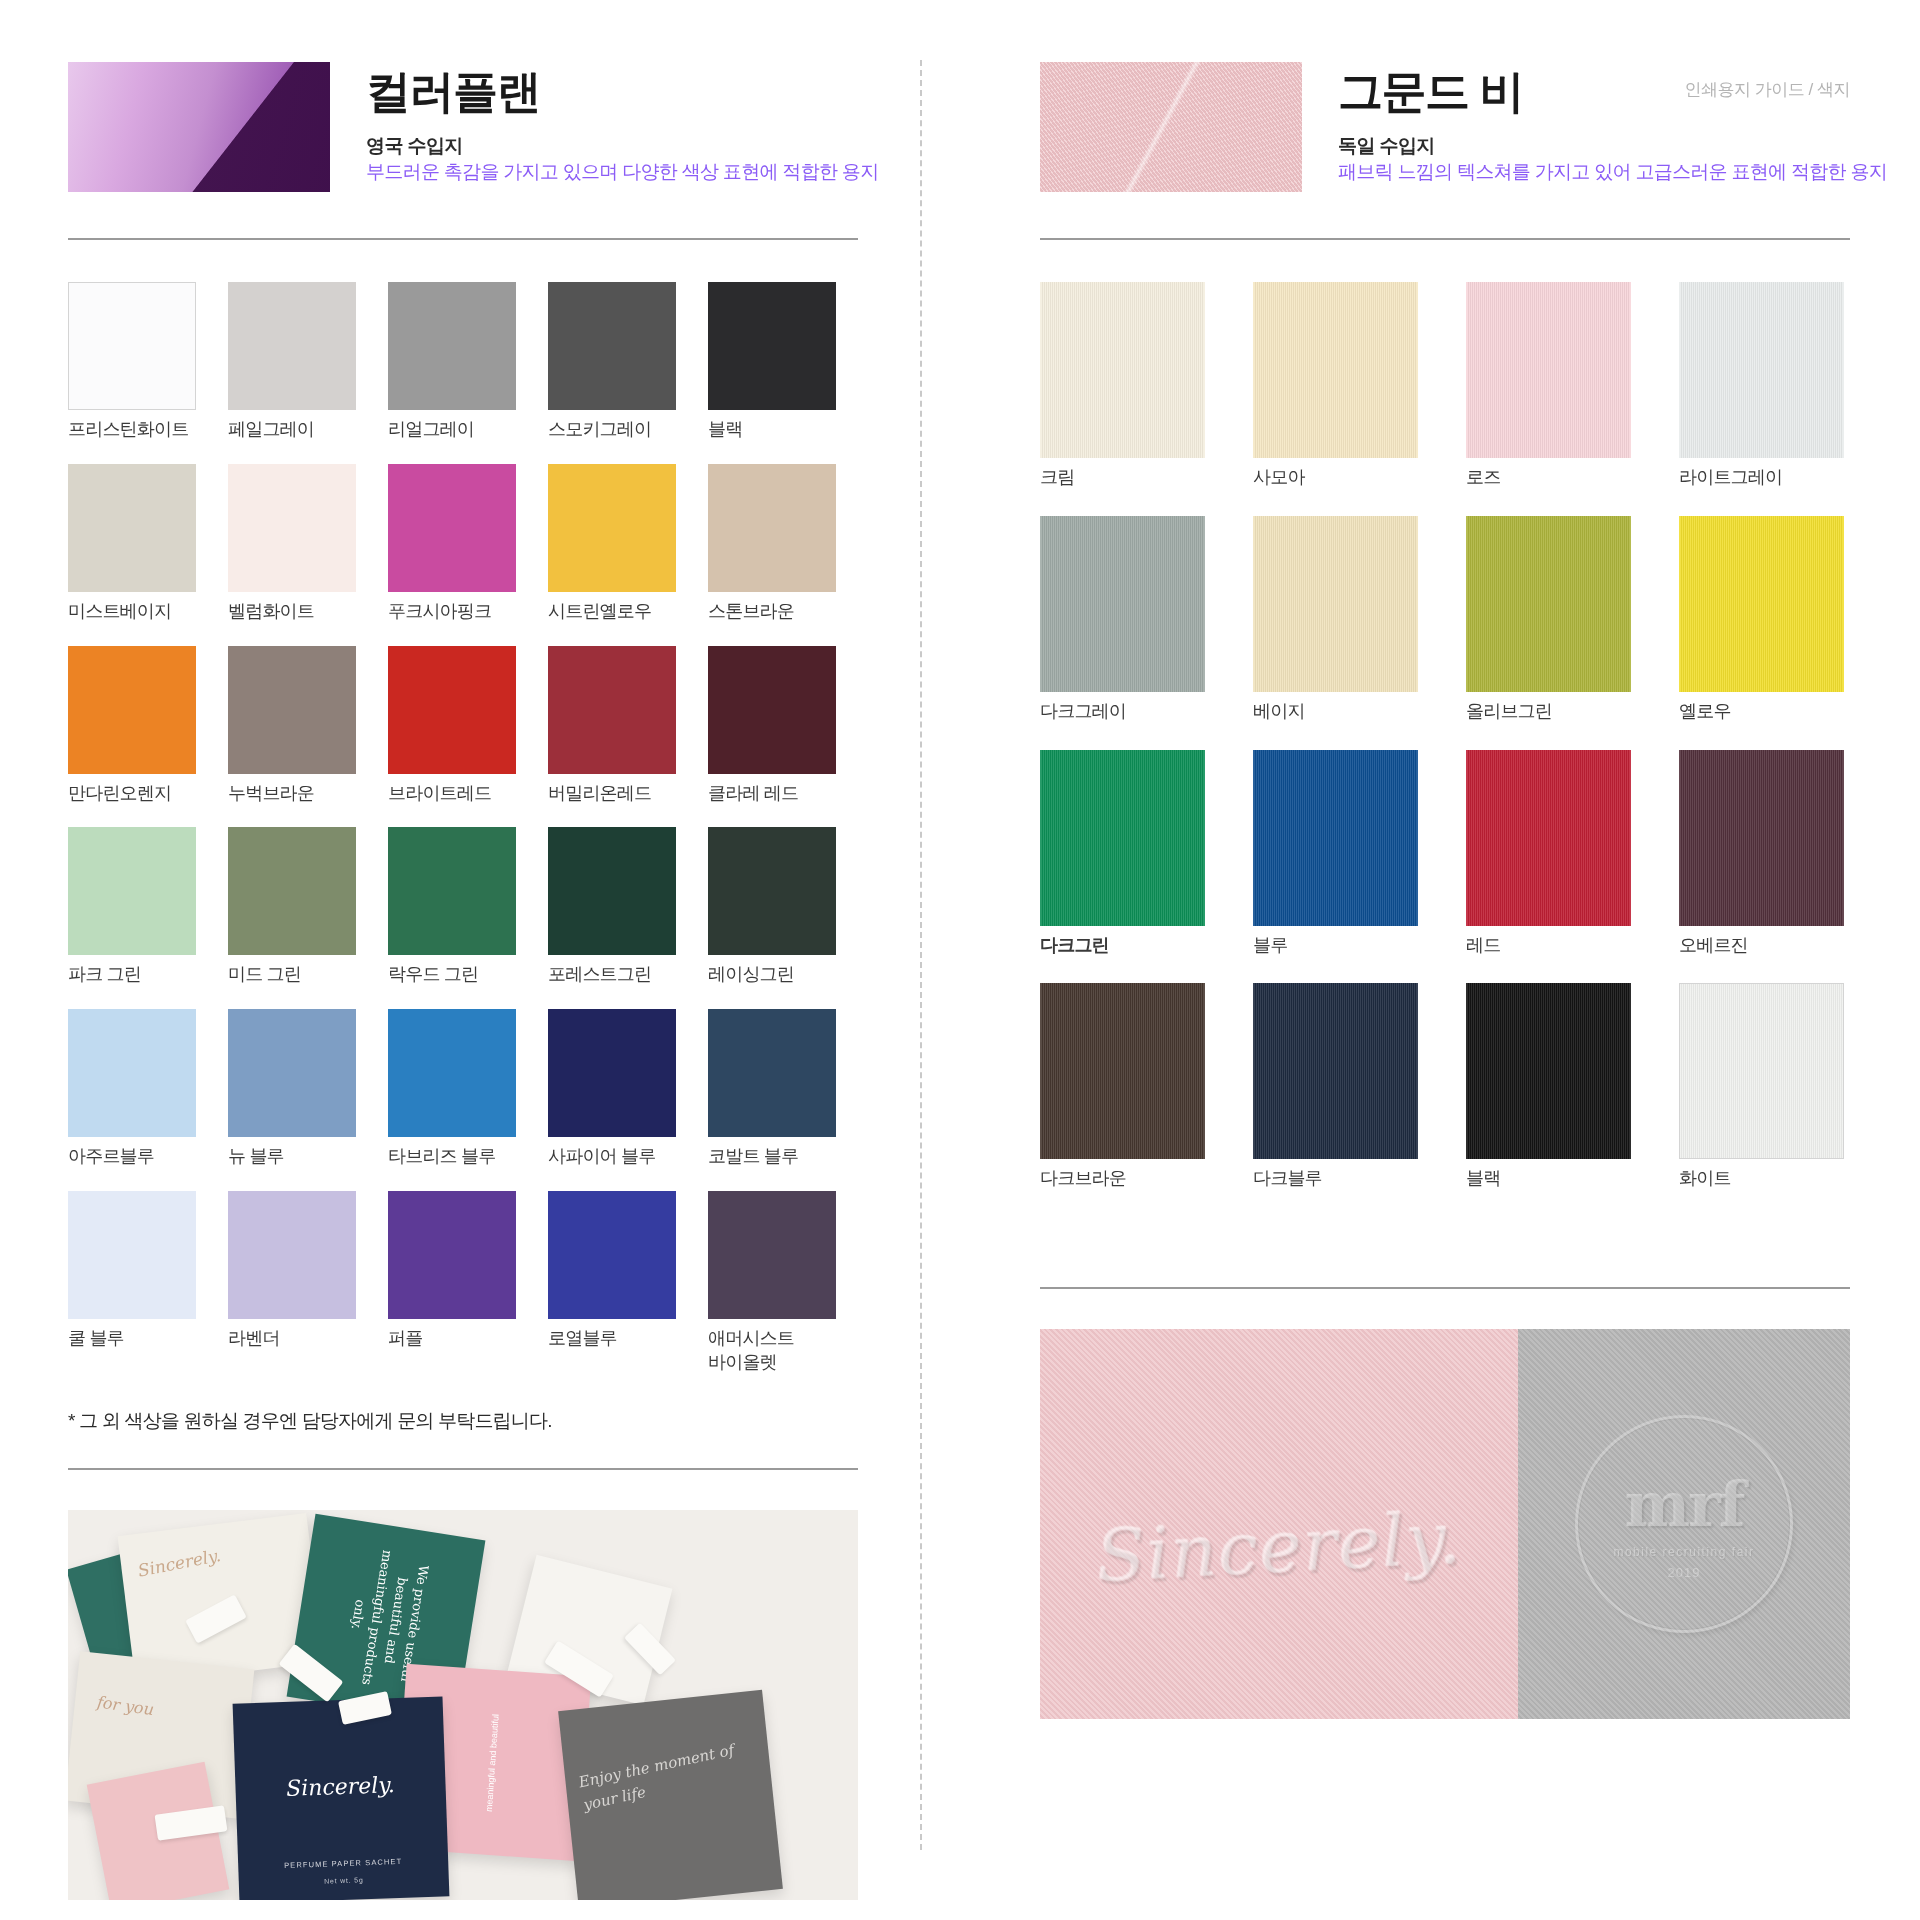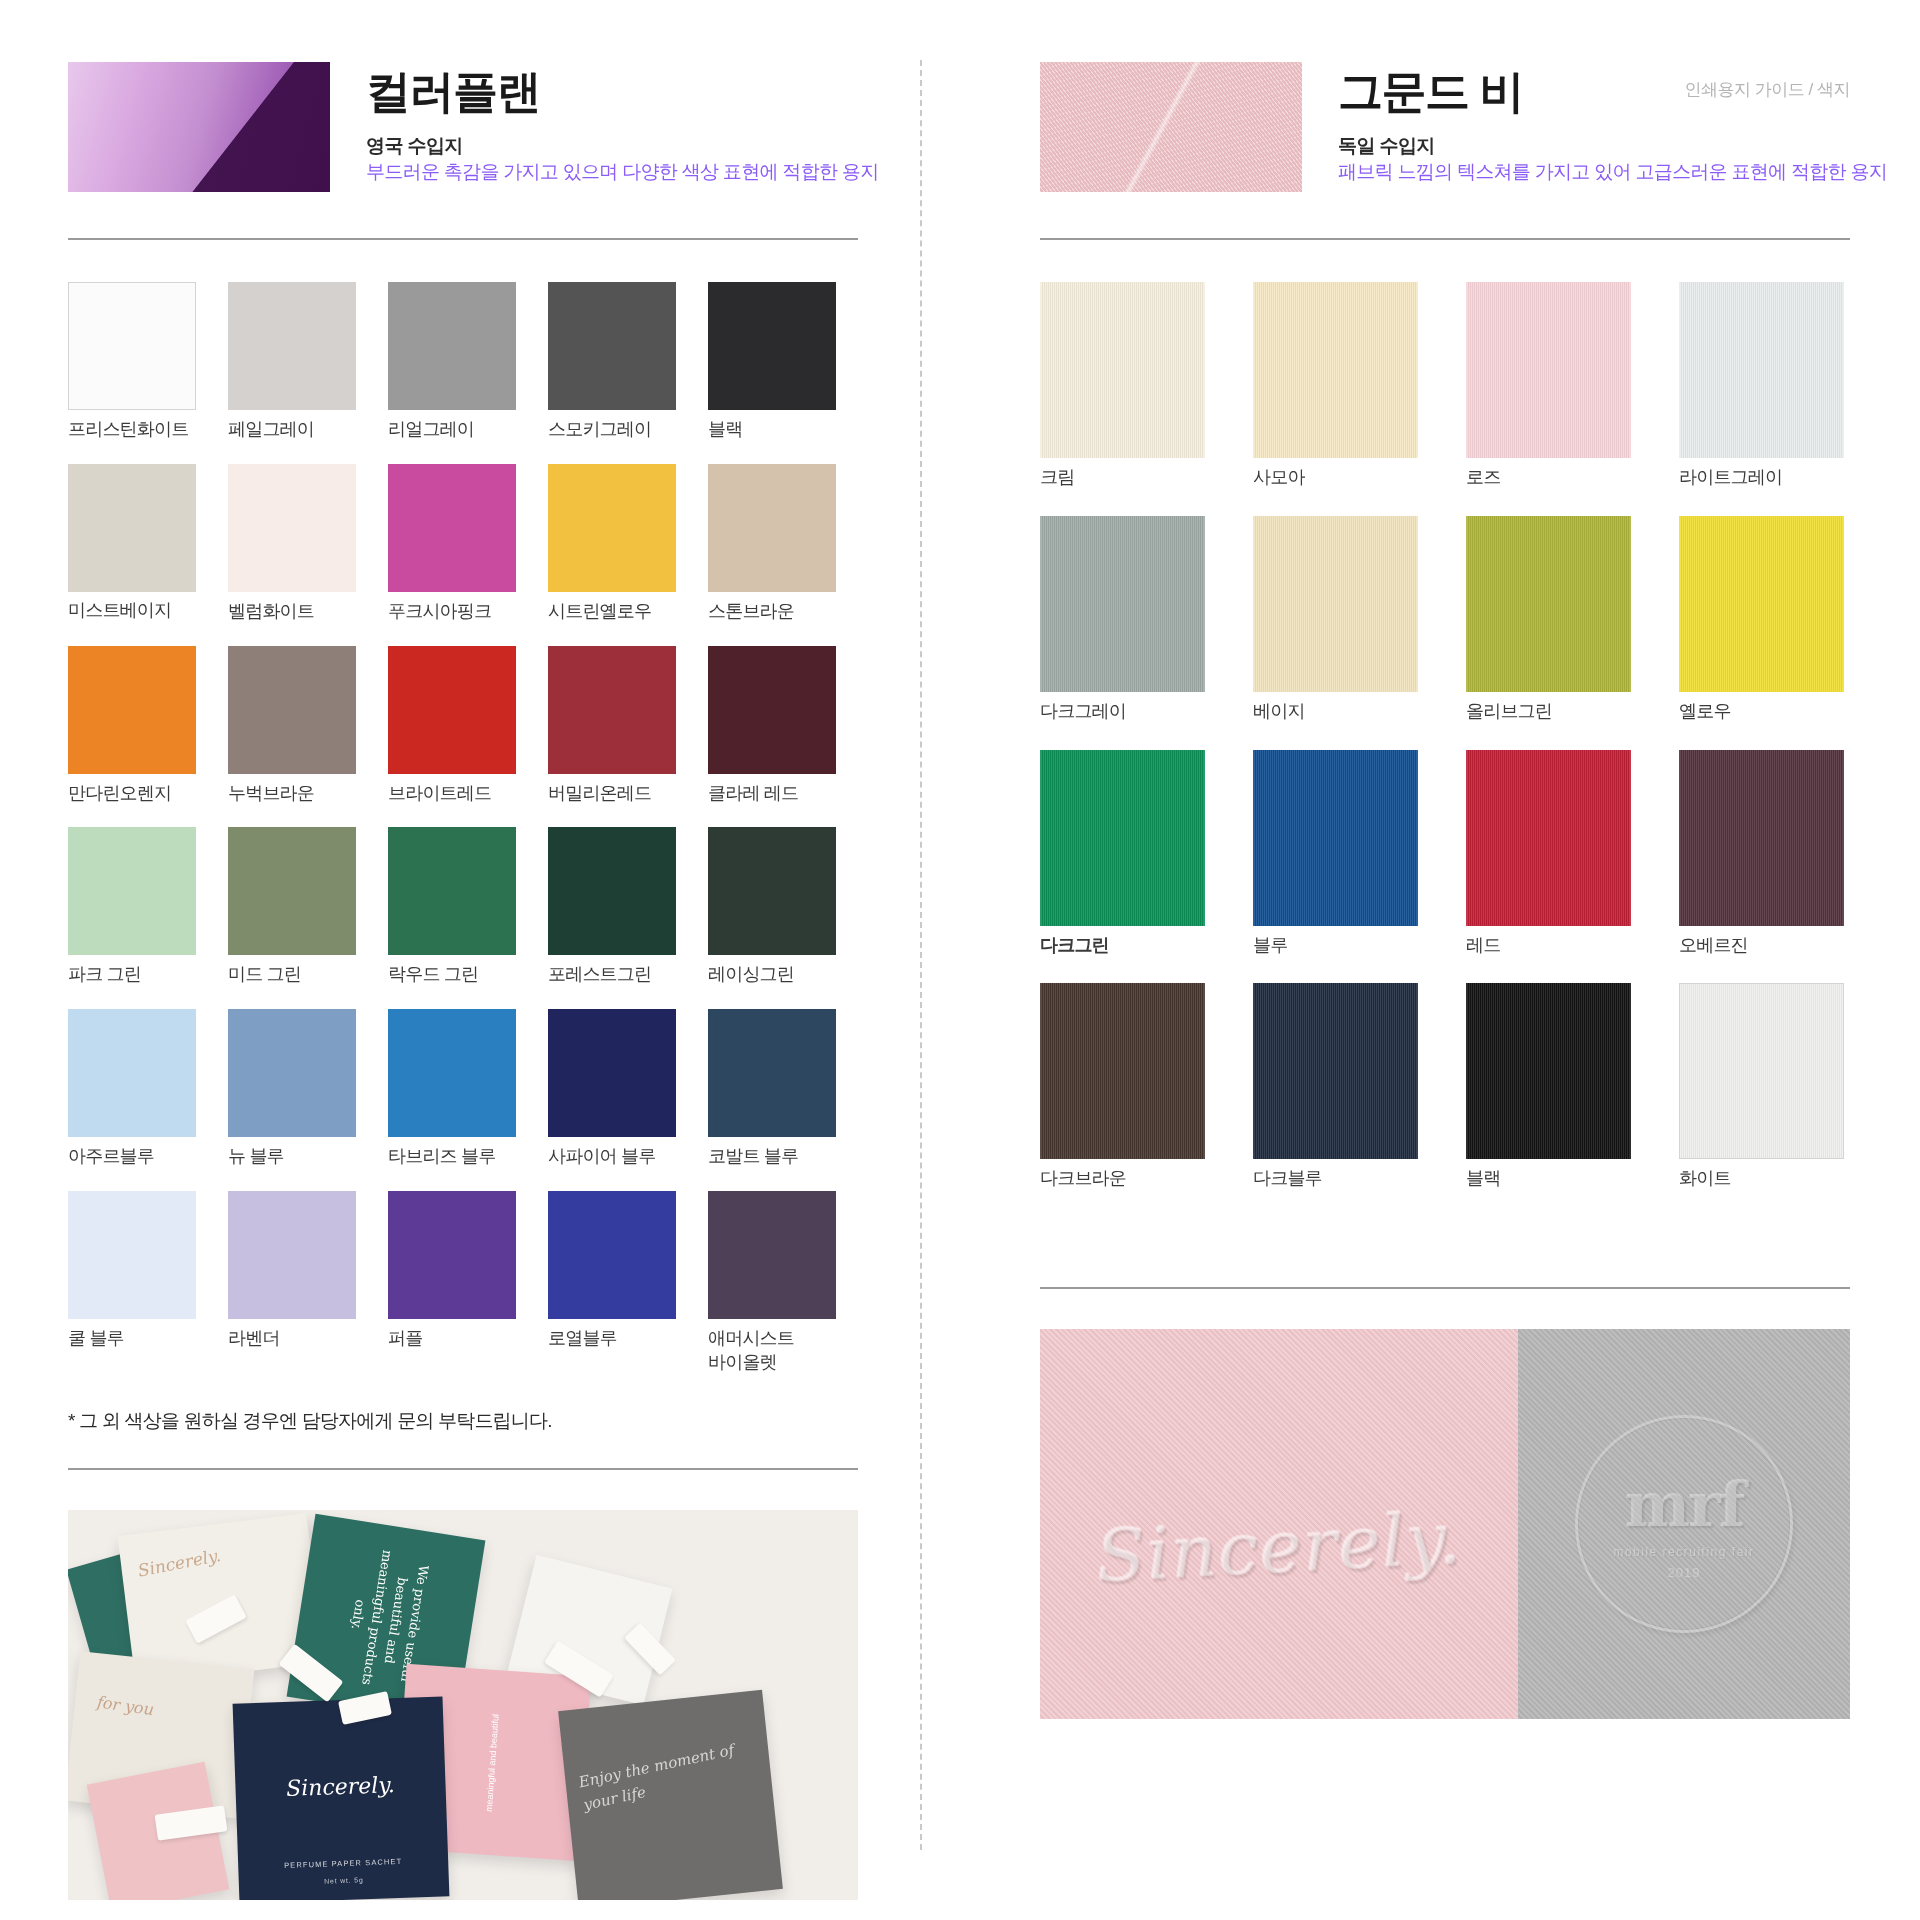--- a/index.html
+++ b/index.html
@@ -259,21 +259,21 @@
         <div class="cell">
           <div class="chip" style="background-color: rgb(84, 84, 84);"></div>
           <div class="chip-label" style="white-space: pre-line;">스모키그레이</div>
         </div>
         <div class="cell">
           <div class="chip" style="background-color: rgb(43, 43, 45);"></div>
           <div class="chip-label" style="white-space: pre-line;">블랙</div>
         </div>
         <div class="cell">
           <div class="chip" style="background-color: rgb(217, 213, 202);"></div>
-          <div class="chip-label" style="white-space: pre-line; font-family: Liberation Mono, monospace;">미스트베이지</div>
+          <div class="chip-label" style="white-space: pre-line;">미스트베이지</div>
         </div>
         <div class="cell">
           <div class="chip" style="background-color: rgb(248, 236, 232);"></div>
           <div class="chip-label" style="white-space: pre-line;">벨럼화이트</div>
         </div>
         <div class="cell">
           <div class="chip" style="background-color: rgb(201, 75, 160);"></div>
           <div class="chip-label" style="white-space: pre-line;">푸크시아핑크</div>
         </div>
         <div class="cell">

